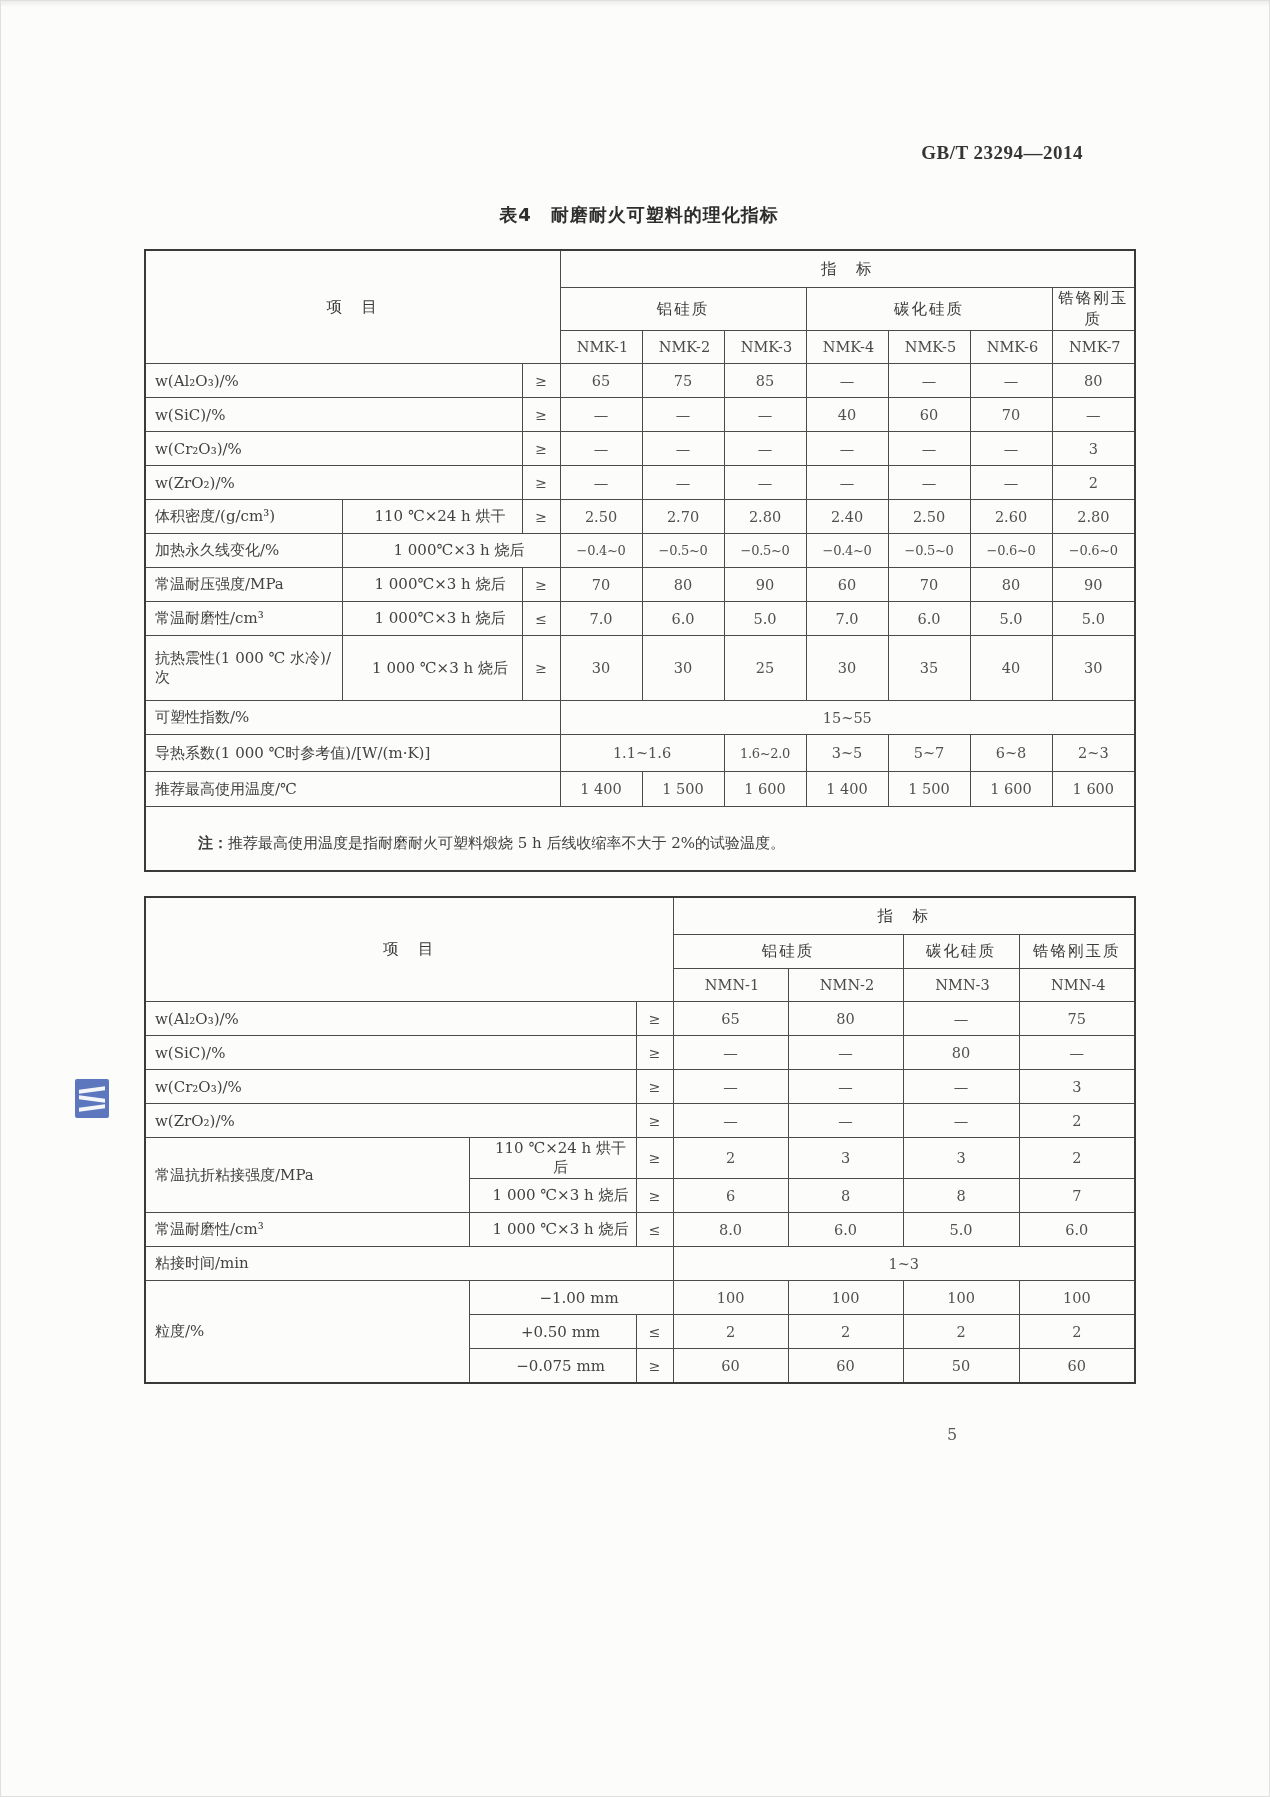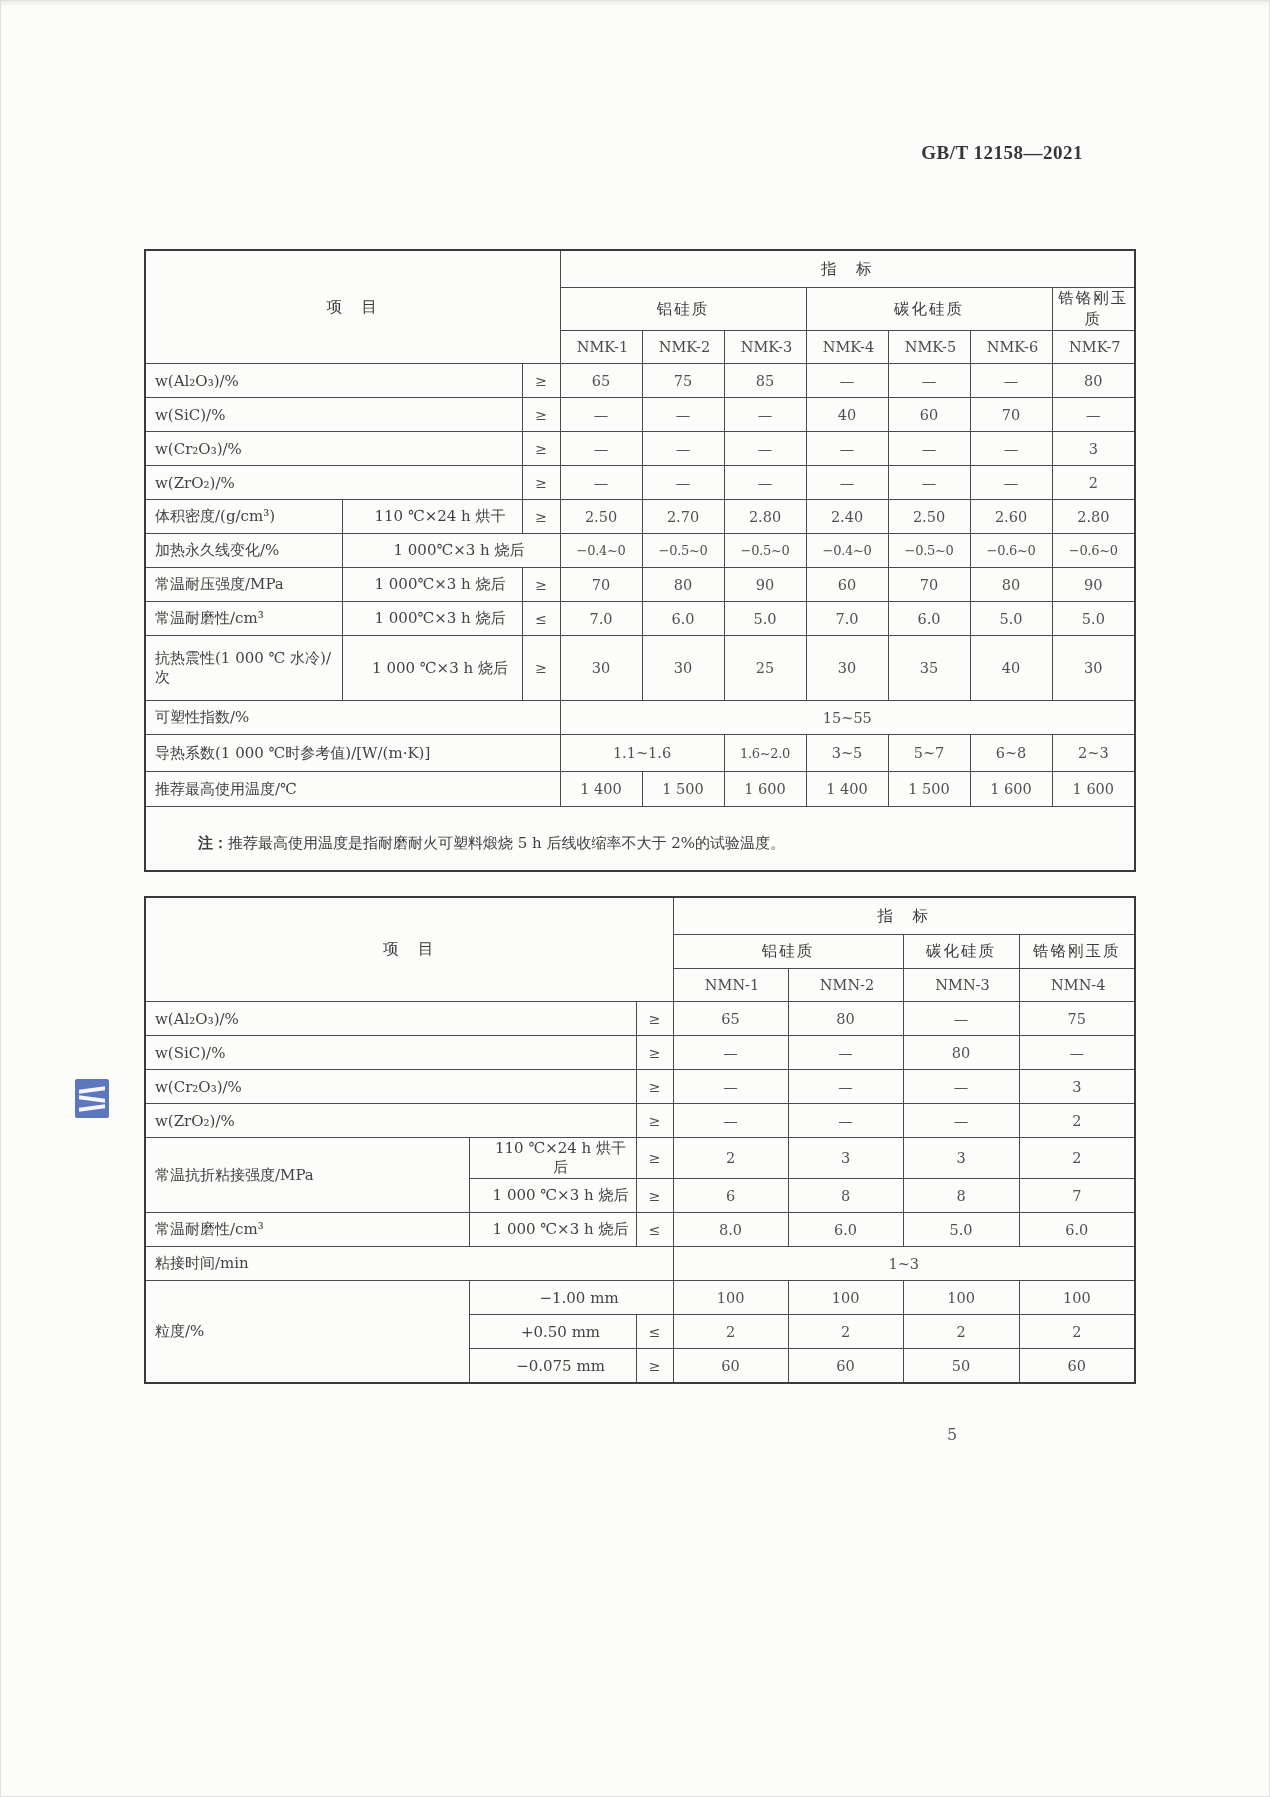--- a/index.html
+++ b/index.html
@@ -78,22 +78,23 @@
   }
   .watermark-badge i:nth-child(1){left:4px;top:9px;width:26px;height:4px;transform:skewY(-8deg);}
   .watermark-badge i:nth-child(2){left:4px;top:18px;width:26px;height:4px;transform:skewY(8deg);}
   .watermark-badge i:nth-child(3){left:4px;top:27px;width:26px;height:4px;transform:skewY(-8deg);}
 </style>
 </head>
 <body>
 
 <div class="page">
 
-  <div class="doc-number">GB/T 12158—2021</div>
-
+  <div class="doc-number">GB/T 23294—2014</div>
+
+  <div class="tbl-title" id="t4-title">表4　耐磨耐火可塑料的理化指标</div>
 
   <table class="tbl" id="table4">
     <colgroup>
       <col style="width:197px">
         <col style="width:180px">
         <col style="width:38px">
       <col style="width:82px">
         <col style="width:82px">
         <col style="width:82px">
         <col style="width:82px">

